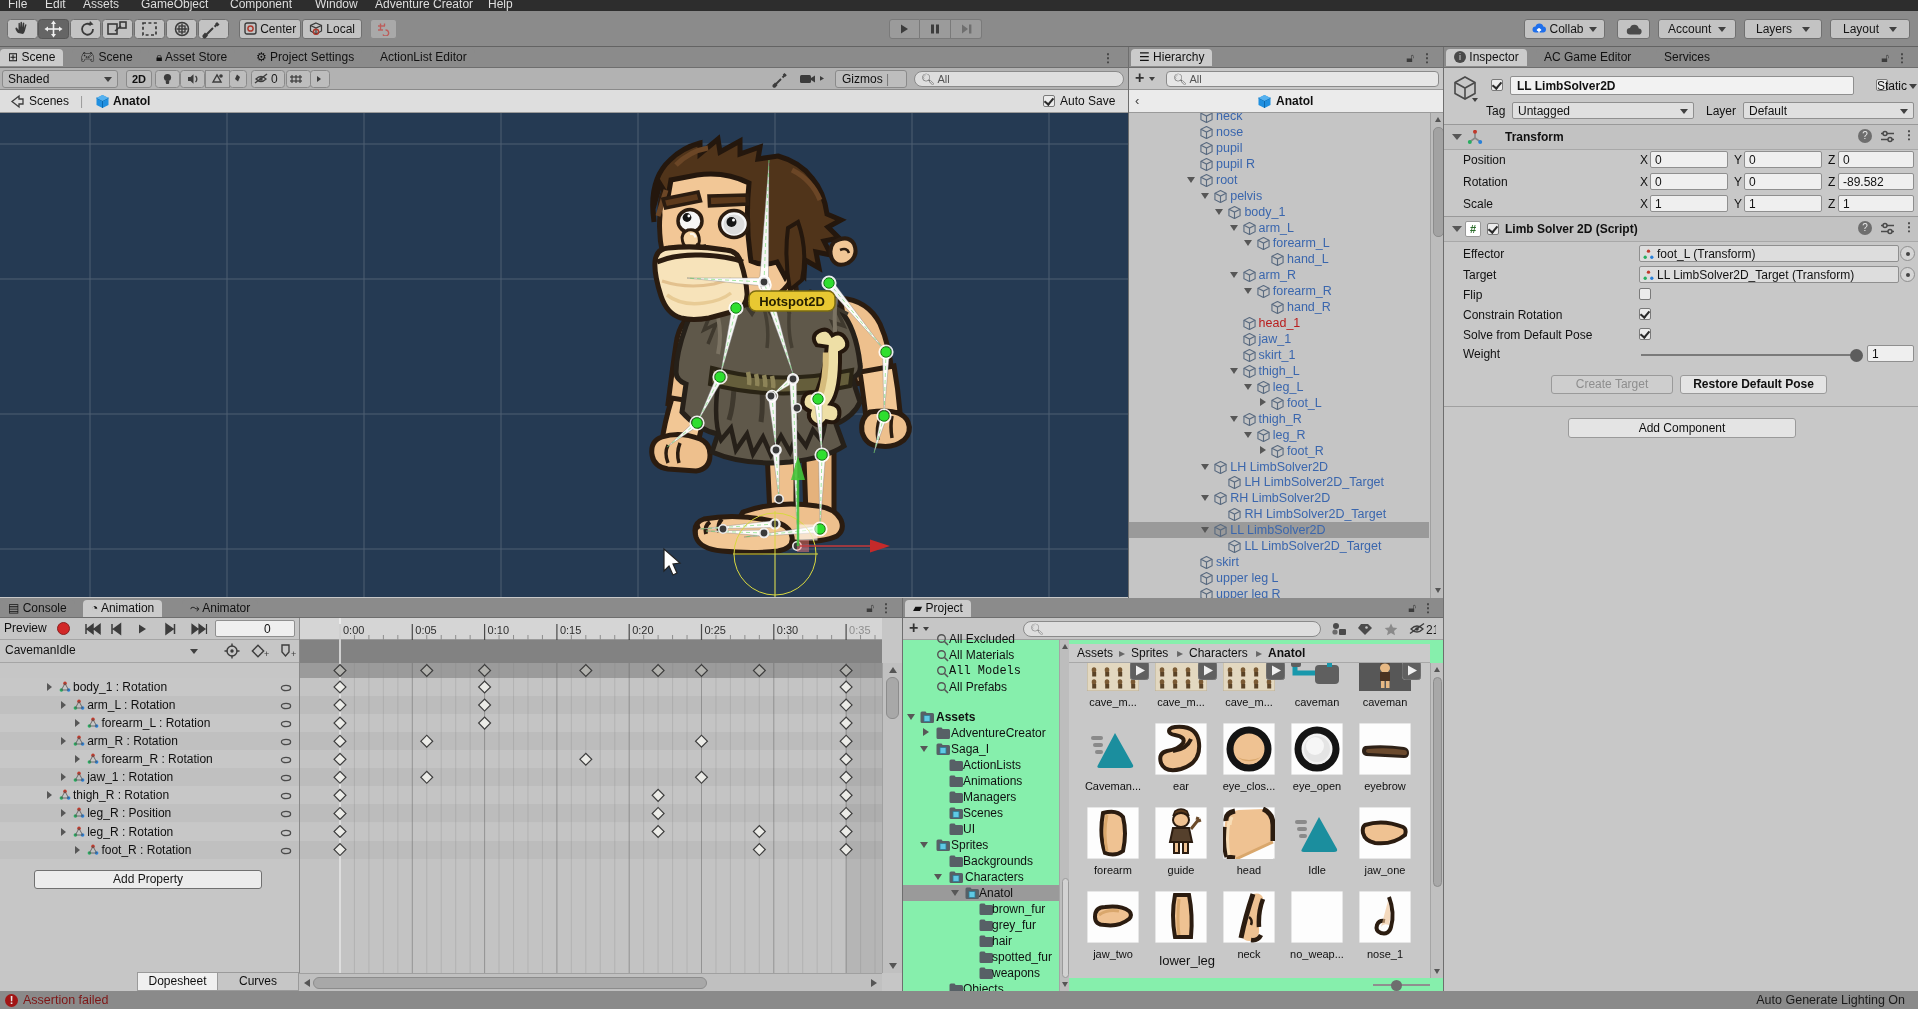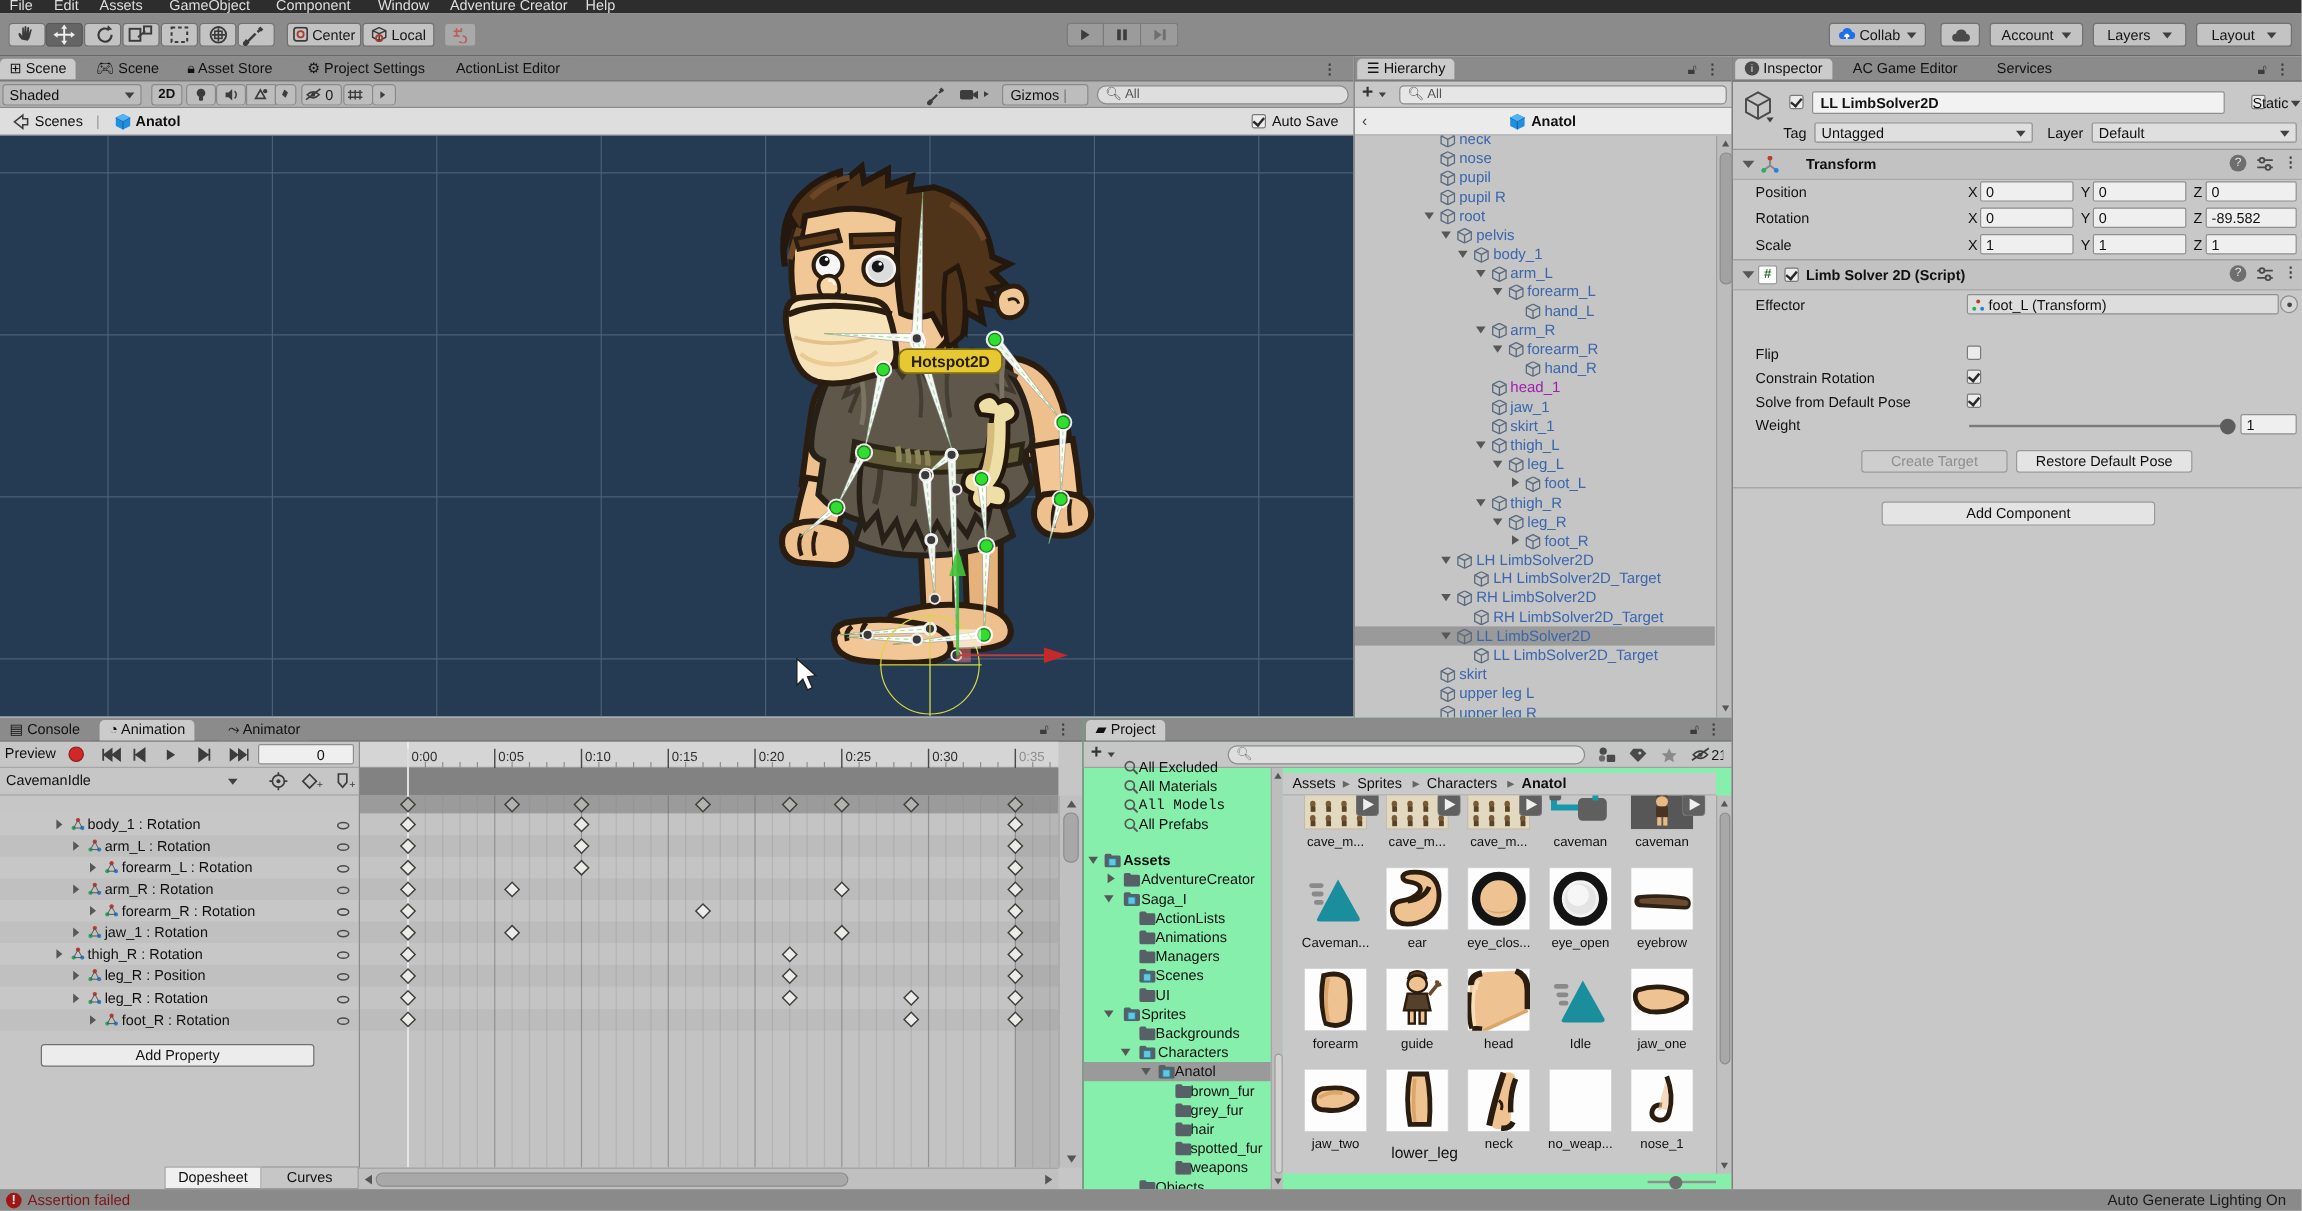--- a/index.html
+++ b/index.html
@@ -540,21 +540,21 @@
         </span>
         <span style="position:absolute;left:158px;top:1px;color:#3a66ad;">hand_R</span>
       </div>
       <div style="position:absolute;left:0;top:202.1px;width:300px;height:16px;">
         <span style="position:absolute;left:113.6px;top:0;">
           <svg width="13" height="13" viewBox="0 0 14 14" style="position:absolute;top:2px;">
             <path d="M7 0.5 L13 3.5 L13 10.5 L7 13.5 L1 10.5 L1 3.5 Z" fill="none" stroke="#5a6b80" stroke-width="1.2"></path>
             <path d="M1 3.5 L7 6.5 L13 3.5 M7 6.5 L7 13.5" stroke="#5a6b80" stroke-width="1.2" fill="none"></path>
           </svg>
         </span>
-        <span style="position:absolute;left:129.6px;top:1px;color:#a21caf;">head_1</span>
+        <span style="position:absolute;left:129.6px;top:1px;color:#b91c1c;">head_1</span>
       </div>
       <div style="position:absolute;left:0;top:218.0px;width:300px;height:16px;">
         <span style="position:absolute;left:113.6px;top:0;">
           <svg width="13" height="13" viewBox="0 0 14 14" style="position:absolute;top:2px;">
             <path d="M7 0.5 L13 3.5 L13 10.5 L7 13.5 L1 10.5 L1 3.5 Z" fill="none" stroke="#5a6b80" stroke-width="1.2"></path>
             <path d="M1 3.5 L7 6.5 L13 3.5 M7 6.5 L7 13.5" stroke="#5a6b80" stroke-width="1.2" fill="none"></path>
           </svg>
         </span>
         <span style="position:absolute;left:129.6px;top:1px;color:#3a66ad;">jaw_1</span>
       </div>
@@ -1614,20 +1614,34 @@
             <circle cx="6" cy="2.4" r="1.8" fill="#c0392b"></circle>
             <circle cx="2.4" cy="9" r="1.8" fill="#27ae60"></circle>
             <circle cx="9.6" cy="9" r="1.8" fill="#2980d9"></circle>
           </svg>
         <span class="abs" style="left:17px;top:1px;">foot_L (Transform)</span>
       </div>
       <div class="abs" style="left:456px;top:1px;width:15px;height:15px;border:1px solid #8f8f8f;border-radius:50%;background:#d5d5d5;">
           <span class="abs" style="left:4.5px;top:4.5px;width:4px;height:4px;border-radius:50%;background:#444;"></span>
         </div>
     </div>
+    <div class="abs row-label" style="left:0;top:198px;width:475px;height:20px;">
+      <span class="abs" style="left:19px;top:2px;">Target</span>
+      <div class="field abs" style="left:195px;top:0;width:260px;height:17px;background:#ddd;">
+        <svg width="11" height="11" viewBox="0 0 12 12" style="position:absolute;left:3px;top:3px;">
+            <circle cx="6" cy="2.4" r="1.8" fill="#c0392b"></circle>
+            <circle cx="2.4" cy="9" r="1.8" fill="#27ae60"></circle>
+            <circle cx="9.6" cy="9" r="1.8" fill="#2980d9"></circle>
+          </svg>
+        <span class="abs" style="left:17px;top:1px;">LL LimbSolver2D_Target (Transform)</span>
+      </div>
+      <div class="abs" style="left:456px;top:1px;width:15px;height:15px;border:1px solid #8f8f8f;border-radius:50%;background:#d5d5d5;">
+          <span class="abs" style="left:4.5px;top:4.5px;width:4px;height:4px;border-radius:50%;background:#444;"></span>
+        </div>
+    </div>
     <div class="abs row-label" style="left:0;top:218px;width:475px;height:20px;">
       <span class="abs" style="left:19px;top:2px;">Flip</span>
       <span class="cb abs" style="left:195px;top:2px;"></span>
     </div>
     <div class="abs row-label" style="left:0;top:238px;width:475px;height:20px;">
       <span class="abs" style="left:19px;top:2px;">Constrain Rotation</span>
       <span class="cb on abs" style="left:195px;top:2px;"></span>
     </div>
     <div class="abs row-label" style="left:0;top:258px;width:475px;height:20px;">
       <span class="abs" style="left:19px;top:2px;">Solve from Default Pose</span>
@@ -1635,21 +1649,21 @@
     </div>
     <div class="abs row-label" style="left:0;top:277px;width:475px;height:20px;">
       <span class="abs" style="left:19px;top:2px;">Weight</span>
       <div class="abs" style="left:197px;top:9px;width:216px;height:2px;background:#7a7a7a;"></div>
       <div class="abs" style="left:406px;top:3.5px;width:13px;height:13px;border-radius:50%;background:#5d5d5d;"></div>
       <div class="field abs" style="left:423px;top:0;width:47px;height:17px;">
           <span class="abs" style="left:4px;top:1px;">1</span>
         </div>
     </div>
     <div class="abs" style="left:107px;top:307px;width:122px;height:19px;background:#cecece;border:1px solid #9a9a9a;border-radius:3px;text-align:center;line-height:17px;color:#8e8e8e;">Create Target</div>
-    <div class="abs" style="left:236px;top:307px;width:147px;height:19px;background:#e4e4e4;border:1px solid #9a9a9a;border-radius:3px;text-align:center;line-height:17px;">Restore Default Pose</div>
+    <div class="abs" style="left:236px;top:307px;width:147px;height:19px;background:#e4e4e4;border:1px solid #9a9a9a;border-radius:3px;text-align:center;line-height:17px;font-weight:bold;">Restore Default Pose</div>
     <div class="abs" style="left:0;top:338px;width:475px;height:1px;background:#a0a0a0;"></div>
     <div class="abs" style="left:124px;top:350px;width:228px;height:20px;background:#e4e4e4;border:1px solid #9a9a9a;border-radius:3px;text-align:center;line-height:18px;">Add Component</div>
   </div>
 </div>
 
 <div class="abs" style="left:0;top:991px;width:1918px;height:18px;background:#8a8a8a;">
   <span class="abs" style="left:5px;top:2.5px;width:13px;height:13px;background:#a11515;border-radius:50%;color:#e8e8e8;font-size:11px;font-weight:bold;text-align:center;line-height:13px;">!</span>
   <span class="abs" style="left:23px;top:2px;color:#7e1616;font-size:12.5px;">Assertion failed</span>
   <span class="abs" style="right:13px;top:2px;color:#1a1a1a;font-size:12.5px;">Auto Generate Lighting On</span>
 </div>

